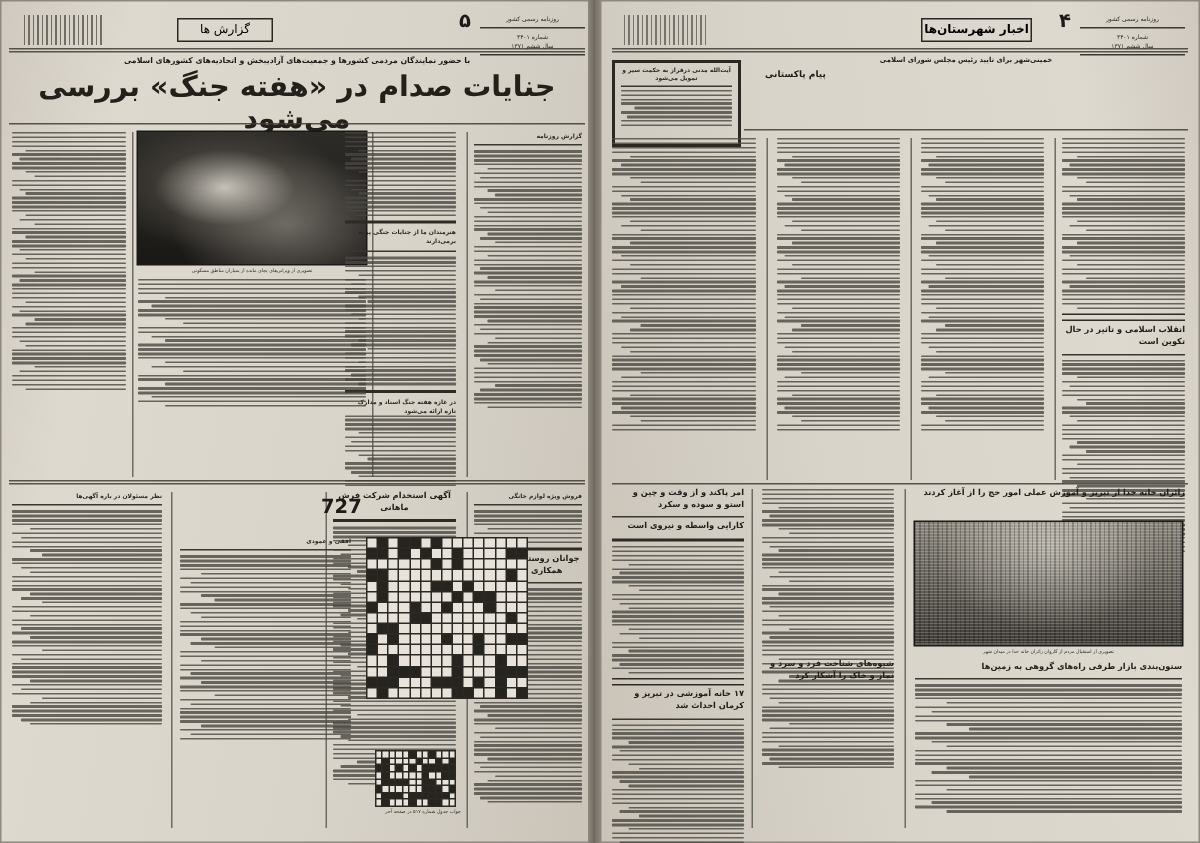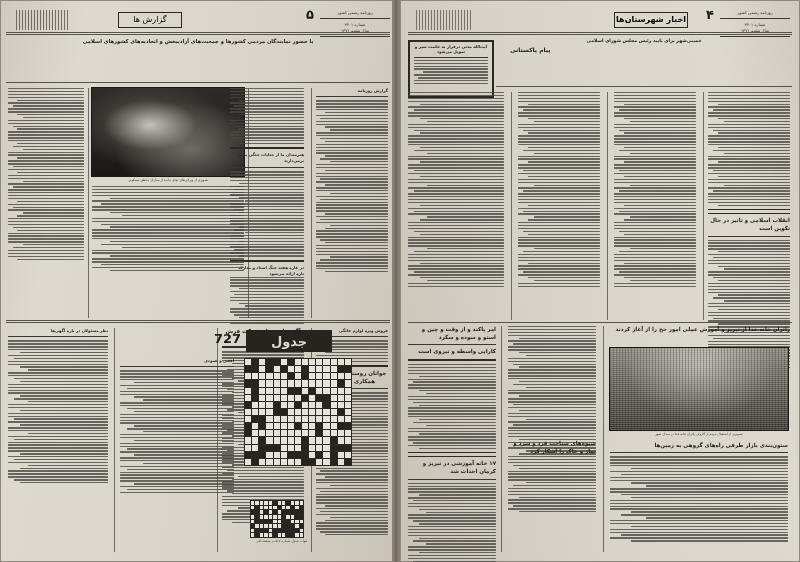--- a/index.html
+++ b/index.html
@@ -113,20 +113,21 @@
     </div>
 
     <div style="position:absolute;top:10px;left:16px;width:52px;height:20px;
         background:repeating-linear-gradient(90deg,#3a3731 0 1px,transparent 1px 3px);opacity:.65;"></div>
 
     <div class="hline" style="top:32px;left:6px;width:384px;"></div>
     <div class="hline" style="top:34px;left:6px;width:384px;"></div>
 
     <div class="center" style="position:absolute;top:38px;left:10px;width:376px;font-size:5.2px;font-weight:bold;color:#1d1a17;">با حضور نمایندگان مردمی کشورها و جمعیت‌های آزادیبخش و اتحادیه‌های کشورهای اسلامی</div>
 
+    <div class="center xl ink" style="position:absolute;top:48px;left:10px;width:376px;font-weight:bold;">جنایات صدام در «هفته جنگ» بررسی می‌شود</div>
 
     <div class="hline" style="top:82px;left:6px;width:384px;"></div>
 
     <div class="photo smoke" style="top:88px;left:92px;width:152px;height:88px;">
       <div class="grain"></div>
     </div>
     <div class="xtiny center" style="position:absolute;top:178px;left:92px;width:152px;">تصویری از ویرانی‌های بجای مانده از بمباران مناطق مسکونی</div>
 
     <div class="vline" style="top:88px;right:84px;height:230px;"></div>
     <div class="vline" style="top:88px;left:248px;height:230px;"></div>
@@ -515,21 +516,20 @@
           <i></i>
           <i></i>
           <i></i>
           <i></i>
           <i></i>
           <i></i>
       </div>
     </div>
     <div class="vline" style="top:328px;right:178px;height:224px;"></div>
 
-    <div class="logoblk" style="top:330px;left:246px;width:86px;height:22px;font-size:13px;">جدول</div>
     <div class="hdr lg" style="top:332px;left:214px;">727</div>
 
     <div class="xw" id="xwgrid" style="top:358px;left:244px;width:106px;height:106px;
          grid-template-columns:repeat(15,1fr);grid-template-rows:repeat(15,1fr);gap:1px;">
         <div></div>
         <div></div>
         <div></div>
         <div></div>
         <div></div>
         <div></div>

